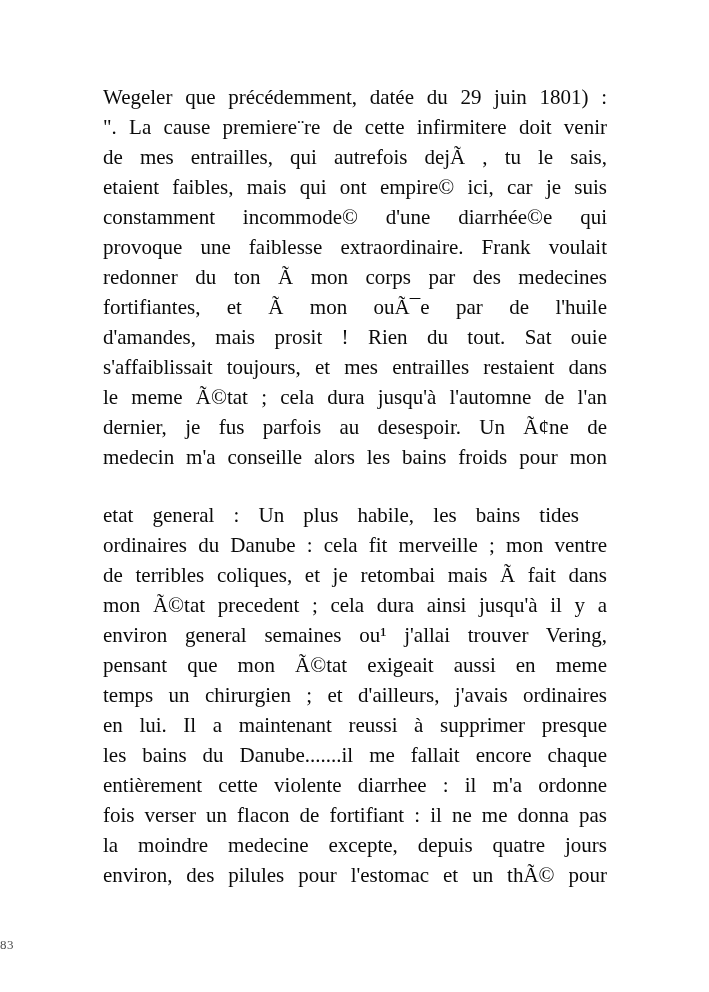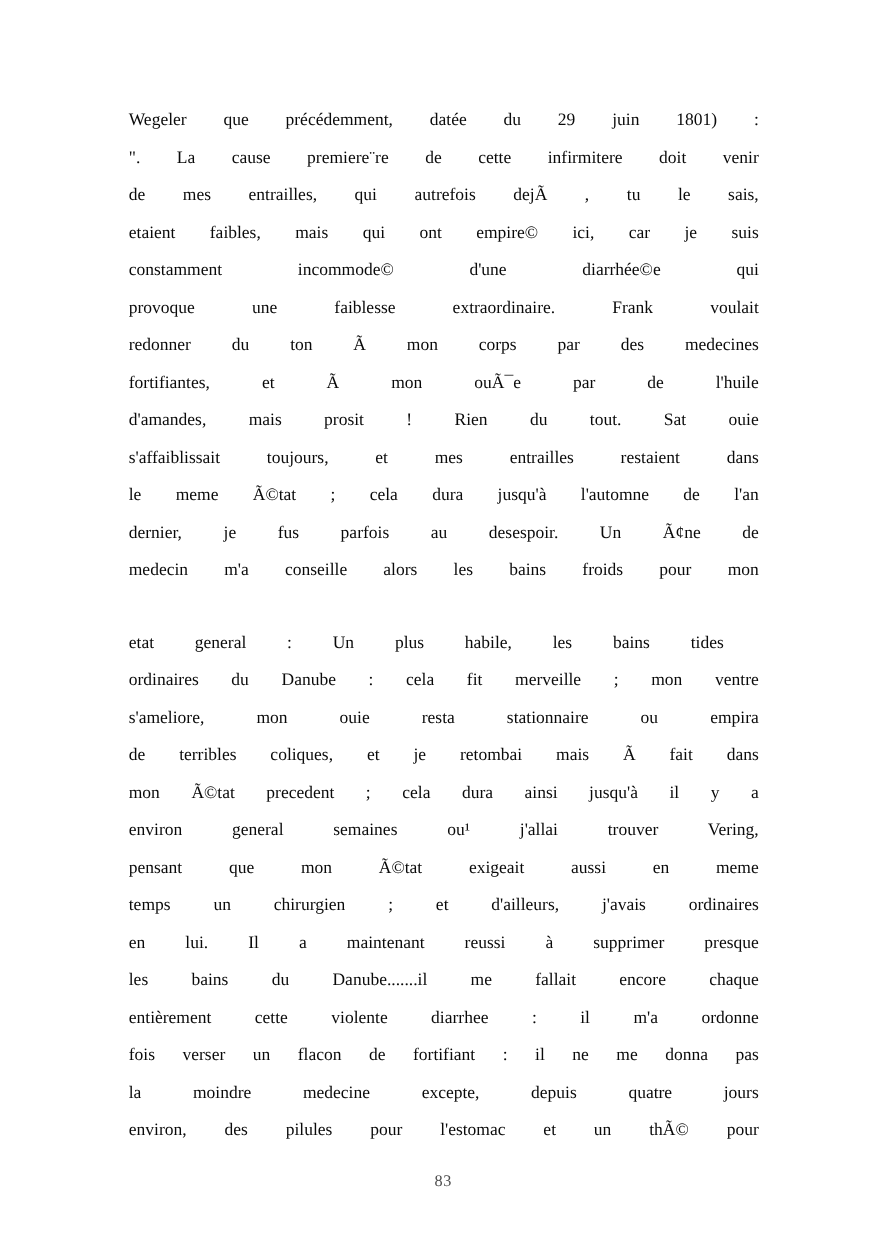--- a/index.html
+++ b/index.html
@@ -15,37 +15,37 @@
     font-family: "Liberation Serif", serif;
     overflow: hidden;
   }
   .text-block {
     position: absolute;
     left: 103px;
     top: 82px;
     width: 504px;
   }
   .line {
-    font-size: 14px;
+    font-size: 21px;
     line-height: 30px;
     color: #0a0a0a;
     text-align: justify;
     text-align-last: justify;
     -moz-text-align-last: justify;
   }
   .line.short {
     padding-right: 28px;
     margin-top: 28px;
   }
   .page-number {
     position: absolute;
     left: 0;
     right: 0;
     top: 937px;
-    text-align: center;
+    text-align: left;
     font-size: 13px;
     color: #4d4d4d;
     letter-spacing: 0.5px;
   }
 </style>
 </head>
 <body>
 
 <div class="page">
   <div class="text-block">
@@ -57,21 +57,20 @@
       <div class="line">provoque une faiblesse extraordinaire. Frank voulait</div>
       <div class="line">redonner du ton Ã mon corps par des medecines</div>
       <div class="line">fortifiantes, et Ã mon ouÃ¯e par de l'huile</div>
       <div class="line">d'amandes, mais prosit ! Rien du tout. Sat ouie</div>
       <div class="line">s'affaiblissait toujours, et mes entrailles restaient dans</div>
       <div class="line">le meme Ã©tat ; cela dura jusqu'à l'automne de l'an</div>
       <div class="line">dernier, je fus parfois au desespoir. Un Ã¢ne de</div>
       <div class="line">medecin m'a conseille alors les bains froids pour mon</div>
       <div class="line short">etat general : Un plus habile, les bains tides</div>
       <div class="line">ordinaires du Danube : cela fit merveille ; mon ventre</div>
-      <div class="line">s'ameliore, mon ouie resta stationnaire ou empira</div>
       <div class="line">de terribles coliques, et je retombai mais Ã fait dans</div>
       <div class="line">mon Ã©tat precedent ; cela dura ainsi jusqu'à il y a</div>
       <div class="line">environ general semaines ou¹ j'allai trouver Vering,</div>
       <div class="line">pensant que mon Ã©tat exigeait aussi en meme</div>
       <div class="line">temps un chirurgien ; et d'ailleurs, j'avais ordinaires</div>
       <div class="line">en lui. Il a maintenant reussi à supprimer presque</div>
       <div class="line">les bains du Danube.......il me fallait encore chaque</div>
       <div class="line">entièrement cette violente diarrhee : il m'a ordonne</div>
       <div class="line">fois verser un flacon de fortifiant : il ne me donna pas</div>
       <div class="line">la moindre medecine excepte, depuis quatre jours</div>

